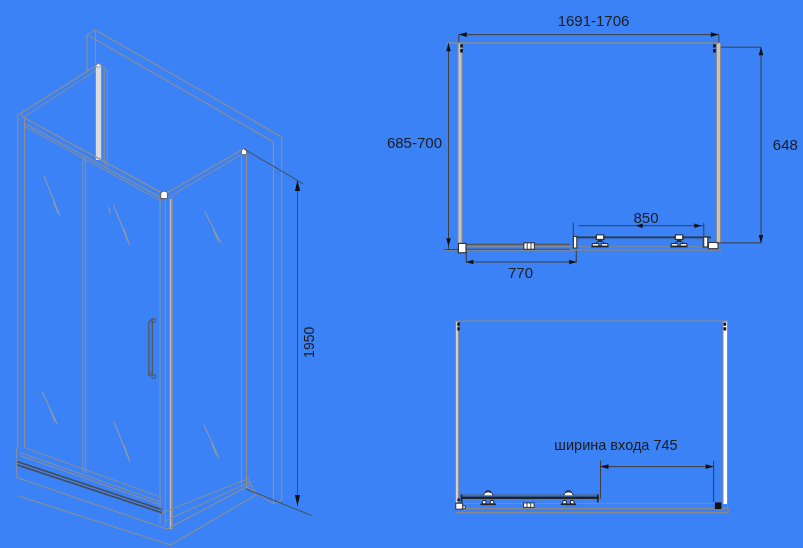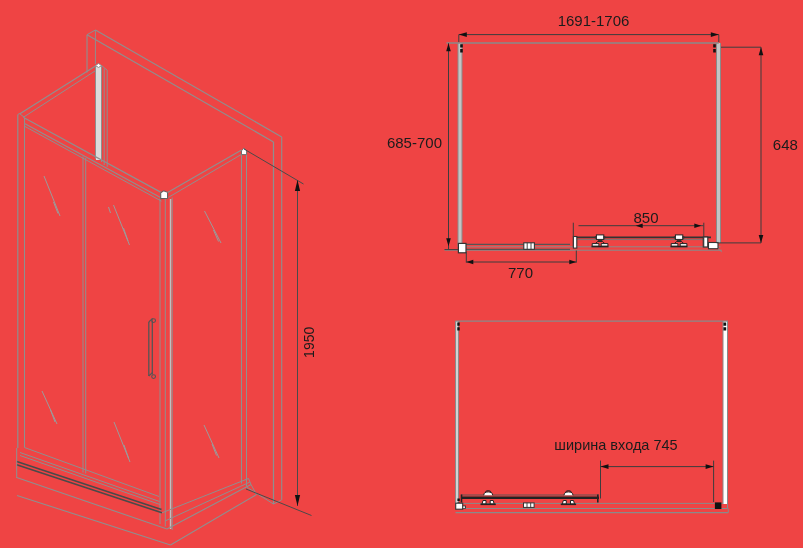--- a/index.html
+++ b/index.html
@@ -1,16 +1,16 @@
 <!DOCTYPE html>
 <html><head>
 <meta charset="utf-8">
 <style>
   html,body{margin:0;padding:0;background:#ffffff;}
-  #page{position:relative;width:803px;height:548px;background:#ef4444;overflow:hidden;
+  #page{position:relative;width:803px;height:548px;background:#3b82f6;overflow:hidden;
         font-family:"Liberation Sans", sans-serif;}
   svg{position:absolute;left:0;top:0;}
   text{font-family:"Liberation Sans", sans-serif;fill:#1c1c1c;}
 </style>
 </head>
 <body>
 <div id="page">
 <svg width="803" height="548" viewBox="0 0 803 548">
 
 <g id="iso" stroke-linecap="butt" fill="none">

